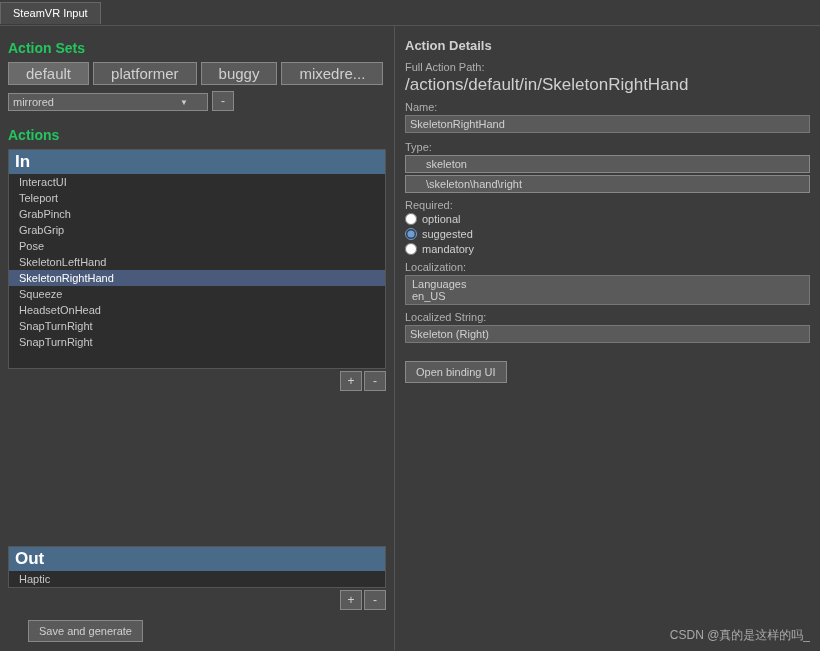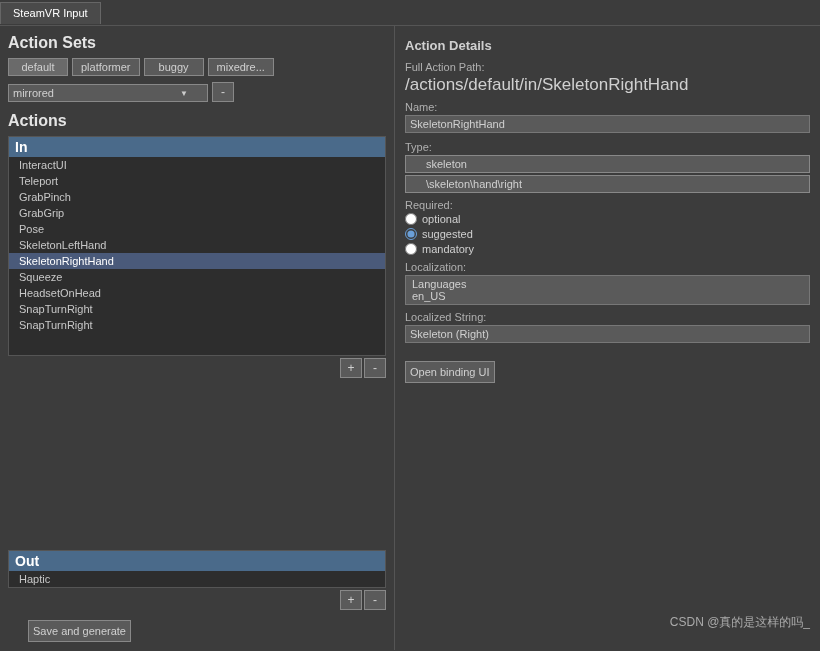--- a/index.html
+++ b/index.html
@@ -57,45 +57,46 @@
 
     
     .right-panel {
       flex: 1;
       background: #3c3c3c;
       padding: 8px 10px;
     }
 
     
     .section-header {
-      color: #e5e5e5;
-      font-size: 16px;
+      color: #22c55e;
+      font-size: 14px;
       font-weight: bold;
       margin-bottom: 6px;
+      margin-top: 6px;
     }
 
     
     .action-sets-area {
       margin-bottom: 10px;
     }
 
     .action-set-buttons {
       display: flex;
       align-items: center;
       gap: 4px;
       flex-wrap: wrap;
       margin-bottom: 6px;
     }
 
     .action-set-btn {
       background: #5a5a5a;
       border: 1px solid #888;
       color: #d0d0d0;
-      padding: 2px 8px;
-      font-size: 11px;
+      padding: 2px 17px;
+      font-size: 15px;
       cursor: pointer;
       min-width: 60px;
       text-align: center;
     }
     .action-set-btn.active {
       background: #6a6a6a;
     }
 
     .action-set-row {
       display: flex;
@@ -141,21 +142,21 @@
       display: flex;
       align-items: center;
       justify-content: center;
       padding: 0;
     }
 
     .list-group-header {
       background: #4a6a8a;
       color: #fff;
       padding: 2px 6px;
-      font-size: 14px;
+      font-size: 17px;
       font-weight: bold;
     }
 
     .list-item {
       padding: 2px 10px;
       font-size: 11px;
       color: #c8c8c8;
       cursor: pointer;
     }
     .list-item.selected {
@@ -176,21 +177,21 @@
       justify-content: flex-start;
       margin-top: 10px;
       padding: 0 20px;
     }
 
     .main-btn {
       background: #5a5a5a;
       border: 1px solid #888;
       color: #d0d0d0;
       font-size: 11px;
-      padding: 4px 4px;
+      padding: 4px 10px;
       cursor: pointer;
     }
 
     
     .action-details-title {
       font-size: 13px;
       font-weight: bold;
       color: #d0d0d0;
       margin-bottom: 8px;
       margin-top: 4px;
@@ -254,21 +255,21 @@
       border: 1px solid #777;
       padding: 2px 6px;
       font-size: 11px;
       color: #d0d0d0;
       margin-bottom: 2px;
       width: 100%;
     }
 
     .watermark {
       position: absolute;
-      bottom: 20px;
+      bottom: 7px;
       right: 10px;
       color: #aaa;
       font-size: 12px;
       font-family: Arial, sans-serif;
     }
 
     .in-list-section {
       display: flex;
       flex-direction: column;
       flex: 1;

